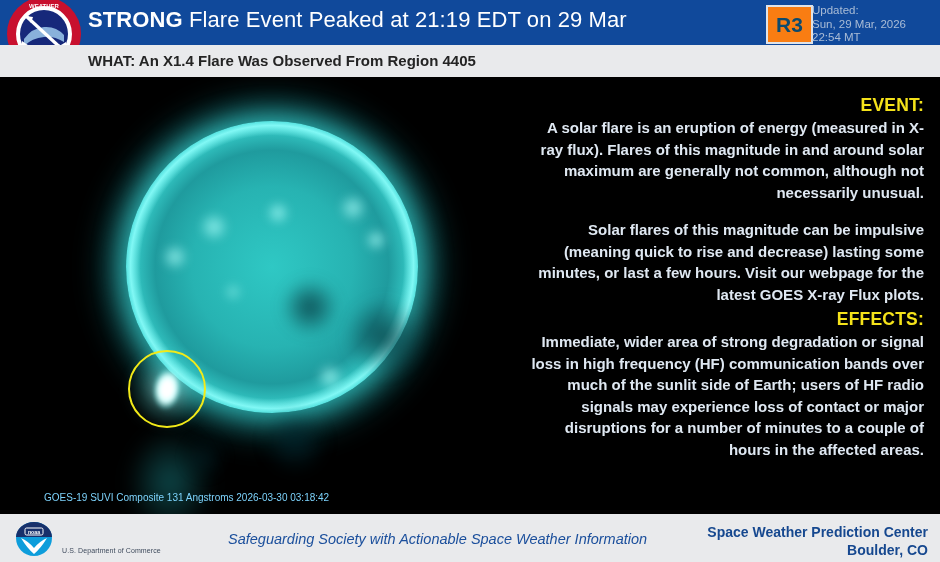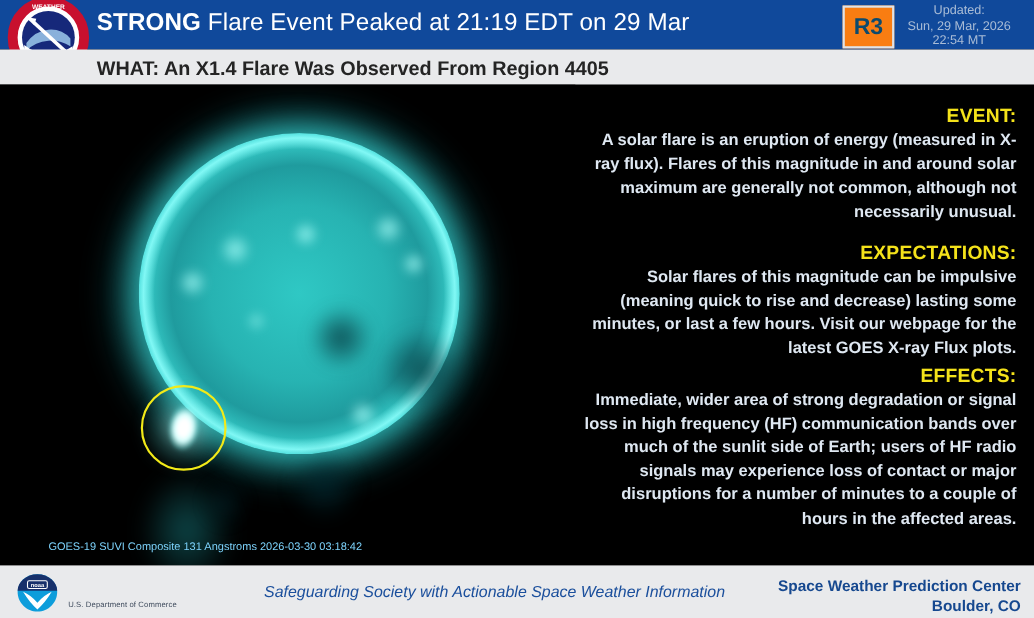--- a/index.html
+++ b/index.html
@@ -22,31 +22,31 @@
 
   .scale-badge {
     position:absolute; left:766px; top:5px; width:47px; height:39px;
     background:#f97d12; border:2px solid #dfe3e8;
     display:flex; align-items:center; justify-content:center;
     font-size:21px; font-weight:bold; color:#0c4a6e; line-height:1;
   }
 
   .updated-block {
     position:absolute; right:8px; top:4px; width:120px;
-    text-align:center; color:#a9bcd6; font-size:11.5px; line-height:13.6px;
+    text-align:left; color:#a9bcd6; font-size:11.5px; line-height:13.6px;
   }
 
   
   .what-bar {
     position:absolute; left:0; top:45px; width:940px; height:32px;
     background:#e9eaec;
   }
   .what-text {
     position:absolute; left:88px; top:52px;
-    font-size:18px; font-weight:bold; color:#242424; white-space:nowrap;
+    font-size:15px; font-weight:bold; color:#242424; white-space:nowrap;
   }
 
   
   .nws-seal { position:absolute; left:2px; top:-1px; width:84px; height:74px; }
 
   
   .body-area {
     position:absolute; left:0; top:77px; width:940px; height:437px;
     background:#000;
   }
@@ -145,21 +145,21 @@
   .noaa-logo { position:absolute; left:14px; top:521px; width:40px; height:36px; }
   .noaa-name {
     position:absolute; left:62px; top:521px;
     font-size:11.5px; font-weight:bold; color:#14468f; line-height:12.6px;
   }
   .noaa-dept {
     position:absolute; left:62px; top:547px;
     font-size:7px; color:#3e4a5c; letter-spacing:0.1px;
   }
   .tagline {
-    position:absolute; left:240px; top:531px;
+    position:absolute; left:228px; top:531px;
     font-size:14.5px; font-style:italic; color:#1b4f9c; white-space:nowrap;
   }
   .swpc {
     position:absolute; right:12px; top:523px;
     text-align:right; font-size:14px; font-weight:bold;
     color:#16488f; line-height:18px;
   }
 </style>
 </head>
 <body>
@@ -233,21 +233,20 @@
       </div>
       <div class="image-caption">GOES-19 SUVI Composite 131 Angstroms 2026-03-30 03:18:42</div>
     </div>
 
     <div class="text-panel">
       <div class="sec-event">
         <div class="sec-head">EVENT:</div>
         <div class="sec-body">A solar flare is an eruption of energy (measured in X-ray flux). Flares of this magnitude in and around solar maximum are generally not common, although not necessarily unusual.</div>
       </div>
       <div class="sec-expect">
-        <div class="sec-head">EXPECTATIONS:</div>
         <div class="sec-body">Solar flares of this magnitude can be impulsive (meaning quick to rise and decrease) lasting some minutes, or last a few hours. Visit our webpage for the latest GOES X-ray Flux plots.</div>
       </div>
       <div class="sec-effects">
         <div class="sec-head">EFFECTS:</div>
         <div class="sec-body">Immediate, wider area of strong degradation or signal loss in high frequency (HF) communication bands over much of the sunlit side of Earth; users of HF radio signals may experience loss of contact or major disruptions for a number of minutes to a couple of hours in the affected areas.</div>
       </div>
     </div>
 
   </div>
 

